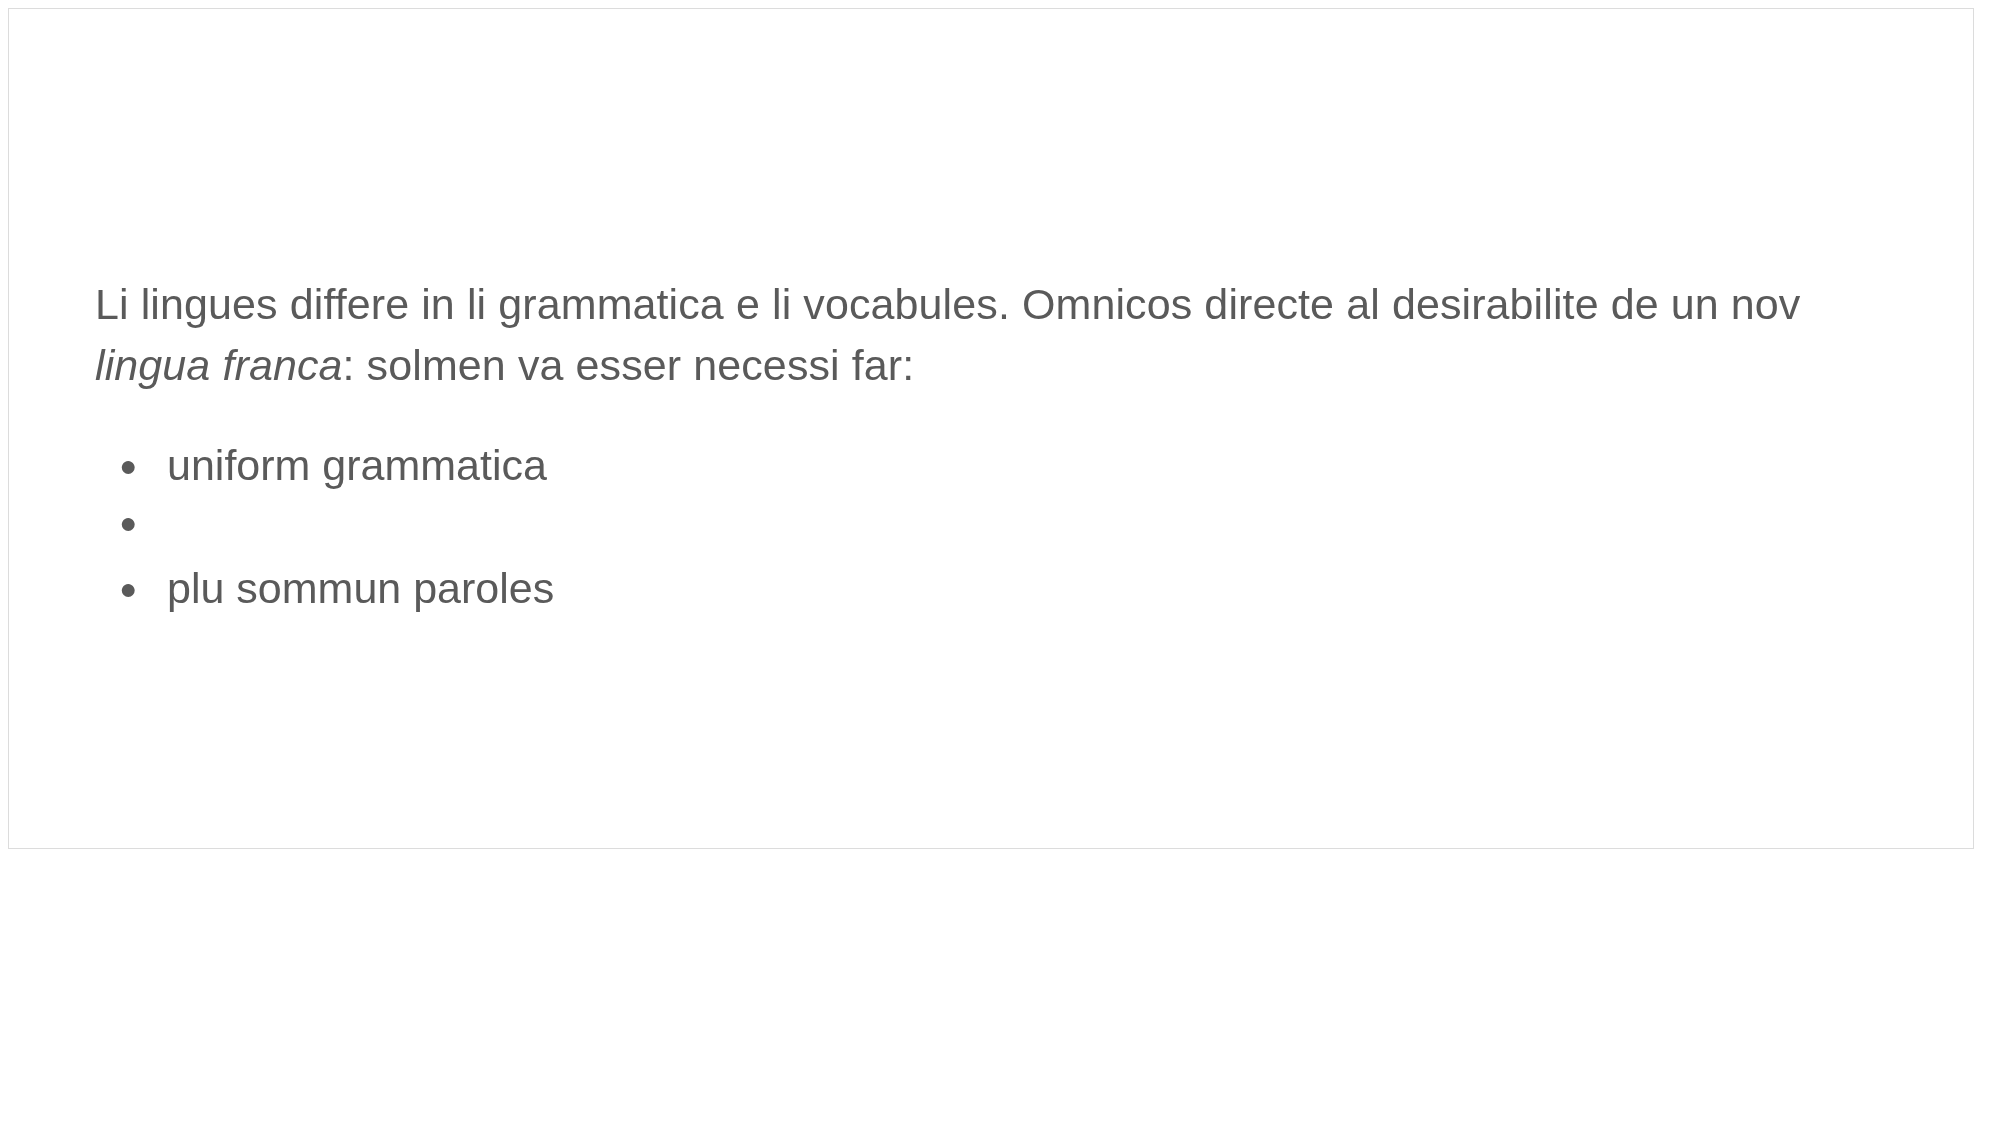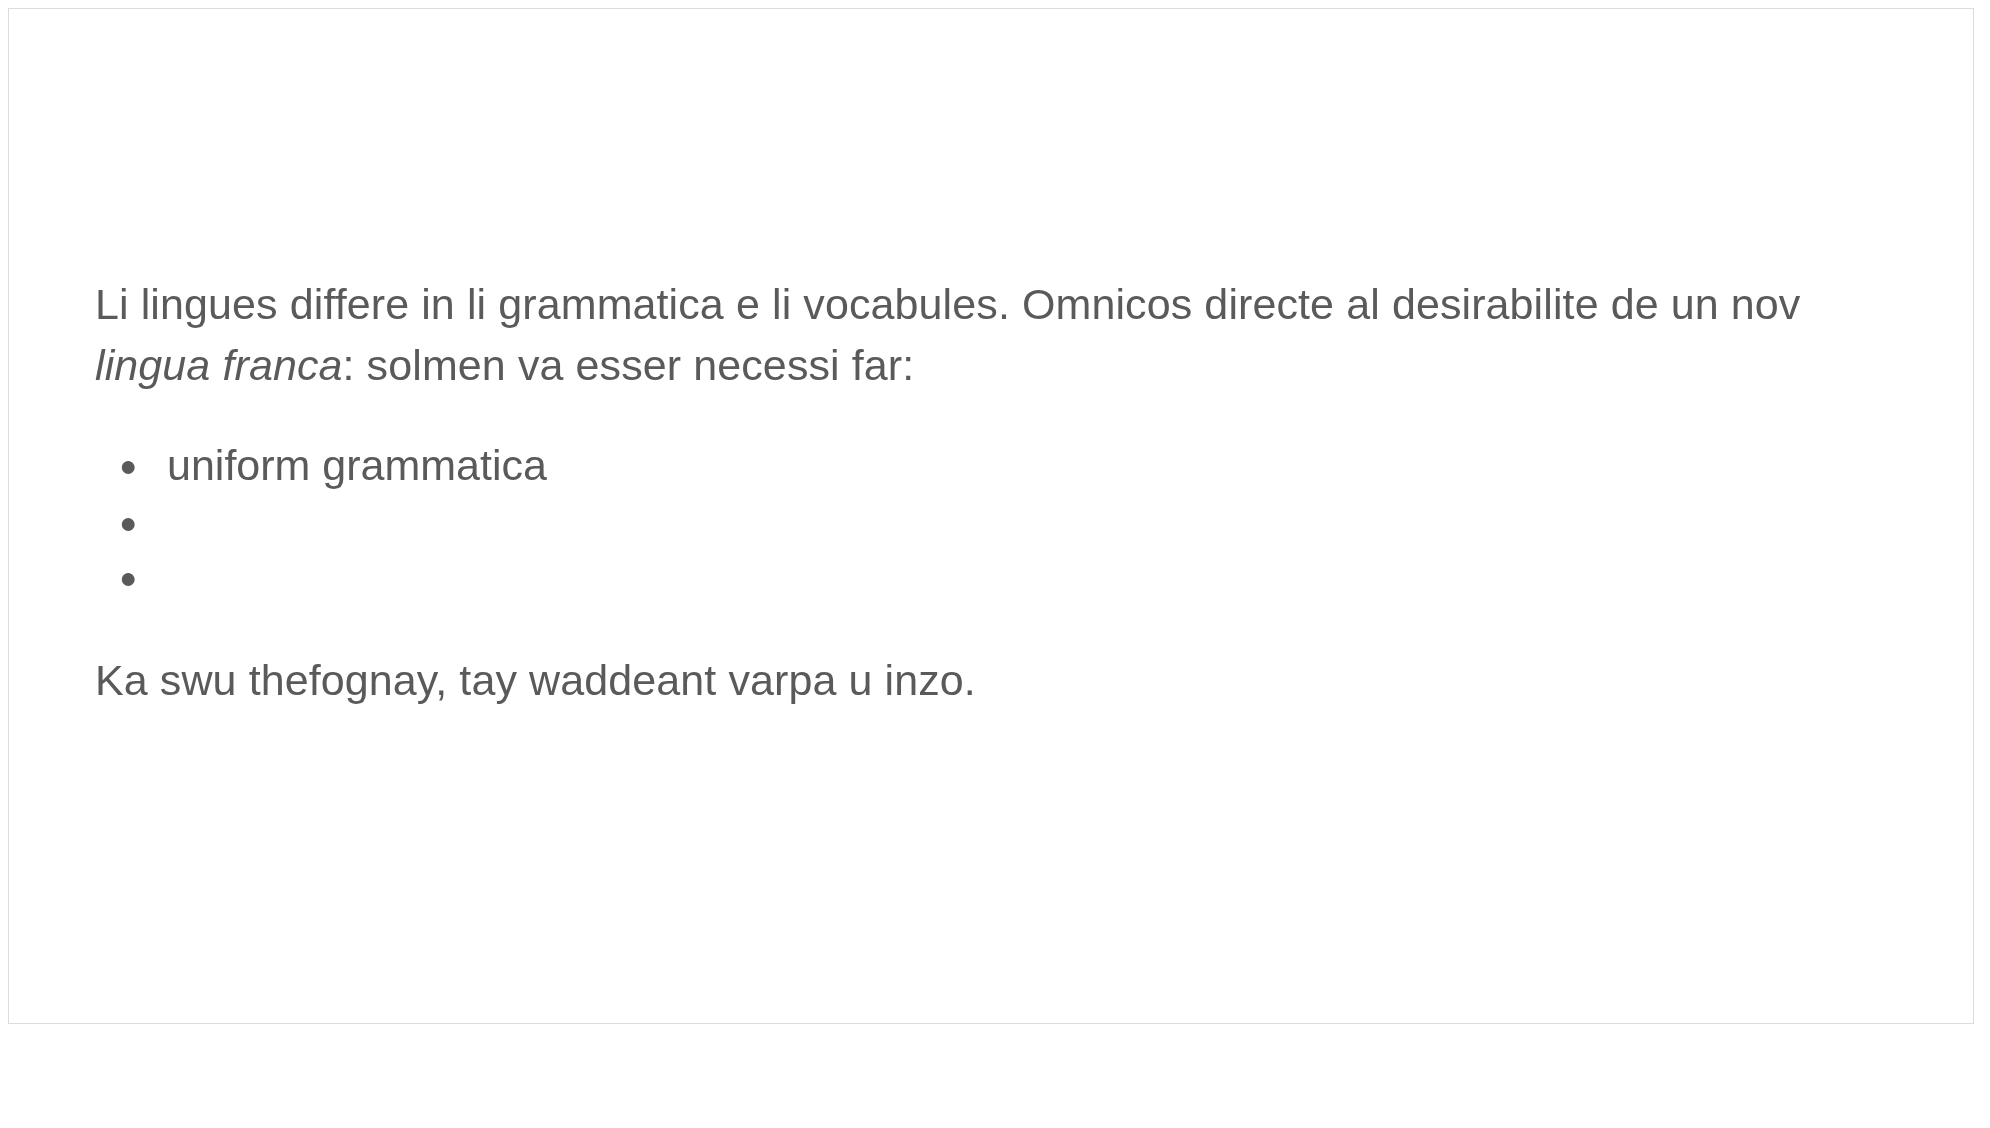--- a/index.html
+++ b/index.html
@@ -12,21 +12,21 @@
     height: 1128px;
     font-family: "Liberation Sans", sans-serif;
     overflow: hidden;
   }
 
   .slide-canvas {
     position: absolute;
     left: 8px;
     top: 8px;
     width: 1966px;
-    height: 1016px;
+    height: 841px;
     background: #ffffff;
     border: 1px solid #dcdcdc;
     box-sizing: border-box;
   }
 
   .content-block {
     position: absolute;
     left: 86px;
     top: 265px;
     width: 1810px;
@@ -97,20 +97,20 @@
     <ul class="bullet-list">
       <li class="bullet-item">
         <span class="bullet-marker">●</span>
         <span class="bullet-text">uniform grammatica</span>
       </li>
       <li class="bullet-item">
         <span class="bullet-marker">●</span>
       </li>
       <li class="bullet-item">
         <span class="bullet-marker">●</span>
+        <span class="bullet-text">plu sommun paroles</span>
       </li>
     </ul>
 
-    <p class="paragraph closing-paragraph">Ka swu thefognay, tay waddeant varpa u inzo.</p>
 
   </div>
 
 </div>
 
 </body></html>

